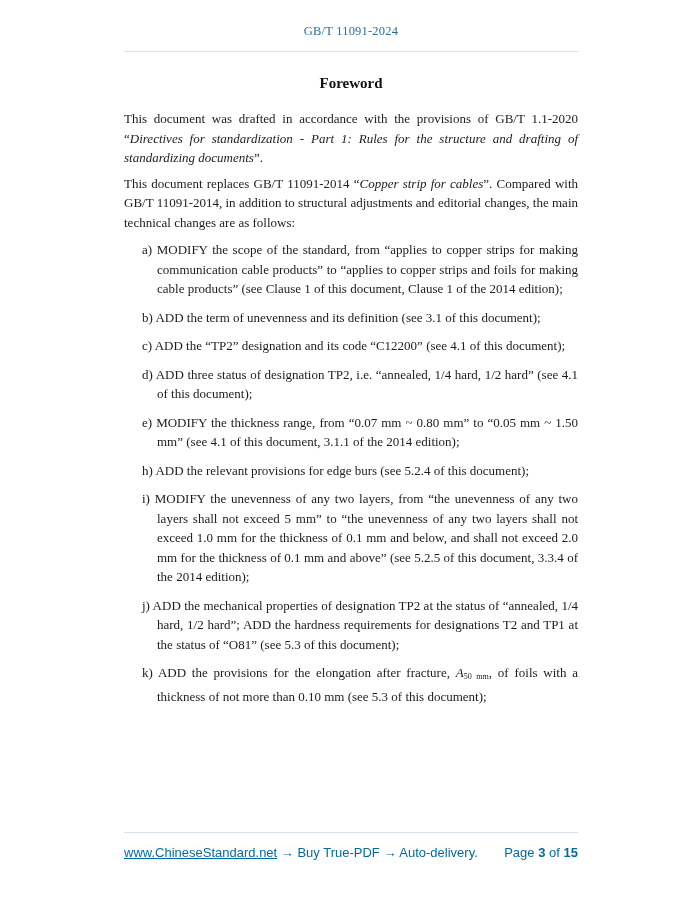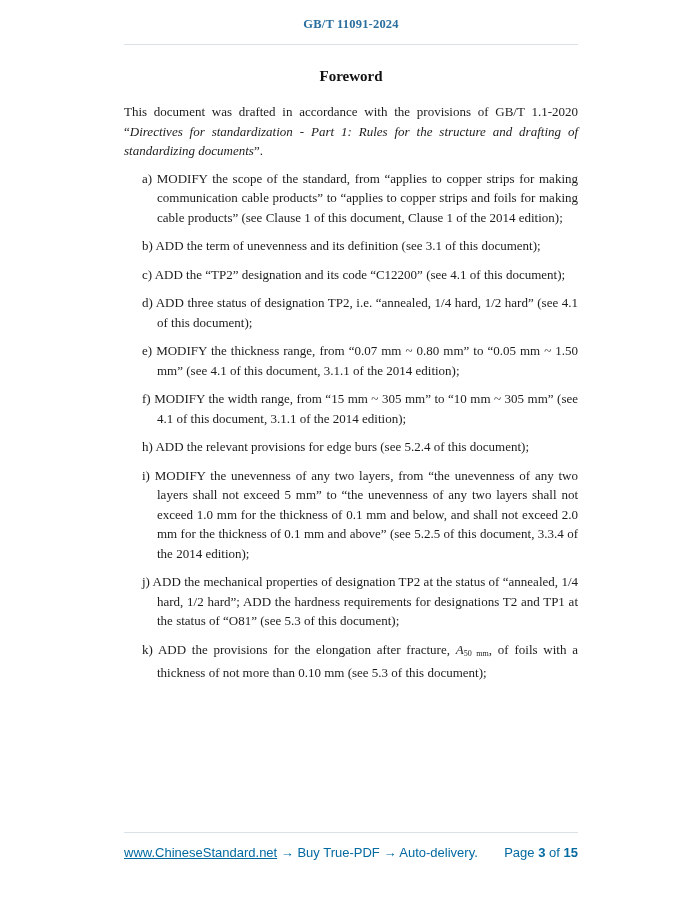--- a/index.html
+++ b/index.html
@@ -13,25 +13,24 @@
     overflow: hidden;
   }
   .content {
     position: absolute;
     left: 124px;
     width: 454px;
     top: 0;
   }
   .doc-number {
     text-align: center;
-    padding-top: 17px;
+    padding-top: 24px;
     font-size: 12.5px;
     color: #2b6f9e;
     letter-spacing: 0.2px;
-    font-weight: bold;
   }
   .rule {
     border: none;
     border-top: 1px solid #d8e1e8;
     height: 0;
     margin: 0;
   }
   .header-rule { margin-top: 12px; }
   .title {
     text-align: center;
@@ -93,28 +92,28 @@
 
     <div class="doc-number">GB/T 11091-2024</div>
 
     <div class="rule header-rule"></div>
 
     <h1 class="title">Foreword</h1>
 
     <div class="body-area">
       <div id="paragraphs">
           <p class="para"><span>This document was drafted in accordance with the provisions of GB/T 1.1-2020 “</span><span class="seg-italic">Directives for standardization - Part 1: Rules for the structure and drafting of standardizing documents</span><span>”.</span></p>
+          <p class="para"><span>This document replaces GB/T 11091-2014 “</span><span class="seg-italic">Copper strip for cables</span><span>”. Compared with GB/T 11091-2014, in addition to structural adjustments and editorial changes, the main technical changes are as follows:</span></p>
         </div>
       <div id="change-list">
           <p class="list-item"><span class="item-label">a) </span><span>MODIFY the scope of the standard, from “applies to copper strips for making communication cable products” to “applies to copper strips and foils for making cable products” (see Clause 1 of this document, Clause 1 of the 2014 edition);</span></p>
           <p class="list-item"><span class="item-label">b) </span><span>ADD the term of unevenness and its definition (see 3.1 of this document);</span></p>
           <p class="list-item"><span class="item-label">c) </span><span>ADD the “TP2” designation and its code “C12200” (see 4.1 of this document);</span></p>
           <p class="list-item"><span class="item-label">d) </span><span>ADD three status of designation TP2, i.e. “annealed, 1/4 hard, 1/2 hard” (see 4.1 of this document);</span></p>
           <p class="list-item"><span class="item-label">e) </span><span>MODIFY the thickness range, from “0.07 mm ~ 0.80 mm” to “0.05 mm ~ 1.50 mm” (see 4.1 of this document, 3.1.1 of the 2014 edition);</span></p>
-          <p class="list-item"><span class="item-label">f) </span><span>MODIFY the width range, from “15 mm ~ 305 mm” to “10 mm ~ 305 mm” (see 4.1 of this document, 3.1.1 of the 2014 edition);</span></p>
           <p class="list-item"><span class="item-label">h) </span><span>ADD the relevant provisions for edge burs (see 5.2.4 of this document);</span></p>
           <p class="list-item"><span class="item-label">i) </span><span>MODIFY the unevenness of any two layers, from “the unevenness of any two layers shall not exceed 5 mm” to “the unevenness of any two layers shall not exceed 1.0 mm for the thickness of 0.1 mm and below, and shall not exceed 2.0 mm for the thickness of 0.1 mm and above” (see 5.2.5 of this document, 3.3.4 of the 2014 edition);</span></p>
           <p class="list-item"><span class="item-label">j) </span><span>ADD the mechanical properties of designation TP2 at the status of “annealed, 1/4 hard, 1/2 hard”; ADD the hardness requirements for designations T2 and TP1 at the status of “O81” (see 5.3 of this document);</span></p>
           <p class="list-item"><span class="item-label">k) </span><span>ADD the provisions for the elongation after fracture, </span><span class="seg-italic">A</span><span class="seg-sub">50 mm</span><span>, of foils with a thickness of not more than 0.10 mm (see 5.3 of this document);</span></p>
         </div>
     </div>
 
   </div>
 
   <div class="footer">

